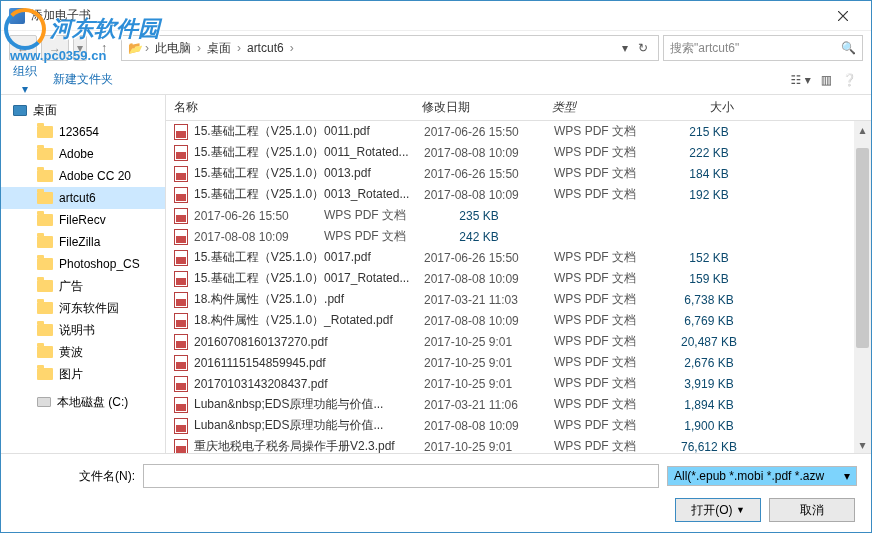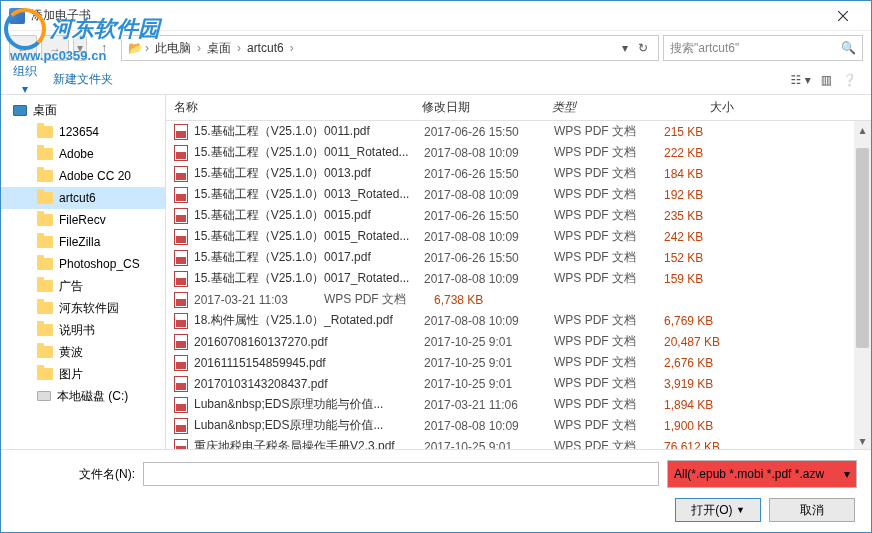--- a/index.html
+++ b/index.html
@@ -47,32 +47,32 @@
 .col-date { width: 130px; }
 .col-type { width: 110px; font-style: italic; }
 .col-size { width: 100px; text-align: right; padding-right: 28px; }
 .file-list { flex: 1; overflow-y: auto; }
 .file-row { height: 21px; display: flex; align-items: center; padding-left: 8px; color: #333; }
 .pdf-icon { width: 14px; height: 16px; background: #fff; border: 1px solid #b84040; position: relative; margin-right: 6px; flex-shrink: 0; }
 .pdf-icon::after { content: ''; position: absolute; bottom: 1px; left: 1px; right: 1px; height: 7px; background: #c84a4a; }
 .file-name { width: 230px; white-space: nowrap; overflow: hidden; text-overflow: ellipsis; }
 .file-date { width: 130px; color: #555; }
 .file-type { width: 110px; color: #555; }
-.file-size { width: 90px; text-align: left; color: #c2410c; }
+.file-size { width: 90px; text-align: center; color: #0c4a6e; }
 
 .file-scrollbar { position: absolute; right: 0; top: 26px; bottom: 0; width: 17px; background: #f0f0f0; display: flex; flex-direction: column; }
 .sb-btn { height: 17px; display: flex; align-items: center; justify-content: center; color: #666; cursor: pointer; }
 .sb-track { flex: 1; position: relative; }
 .sb-thumb { position: absolute; top: 10px; left: 2px; right: 2px; height: 200px; background: #c8c8c8; border-radius: 2px; }
 
 .bottom-panel { padding: 10px 14px; border-top: 1px solid #e0e0e0; display: flex; flex-direction: column; gap: 10px; }
 .filename-row { display: flex; align-items: center; gap: 8px; }
 .filename-label { width: 120px; text-align: right; }
 .filename-input { flex: 1; height: 24px; border: 1px solid #bbb; padding: 0 6px; background: #fff; }
-.filter-dd { width: 190px; height: 28px; border: 1px solid #bbb; padding: 0 6px; display: flex; align-items: center; background: #ef4444; }
+.filter-dd { width: 190px; height: 20px; border: 1px solid #bbb; padding: 0 6px; display: flex; align-items: center; background: #7dd3fc; }
 .button-row { display: flex; justify-content: flex-end; gap: 8px; padding-right: 2px; }
 .btn { width: 86px; height: 24px; border: 1px solid #aaa; background: #e9e9e9; display: flex; align-items: center; justify-content: center; cursor: pointer; }
 .btn.primary { border: 1px solid #3a8bc2; }
 
 .watermark { position: absolute; top: 8px; left: 4px; pointer-events: none; z-index: 100; }
 .wm-logo { display: flex; align-items: center; gap: 4px; }
 .wm-circle { width: 42px; height: 42px; border: 4px solid #ff9a1a; border-left-color: #2d8ed8; border-bottom-color: #2d8ed8; border-radius: 50%; position: relative; }
 .wm-text { color: #2d8ed8; font-size: 22px; font-weight: bold; font-style: italic; text-shadow: 1px 1px 0 #fff; }
 .wm-url { color: #2d8ed8; font-size: 13px; font-weight: bold; margin-top: -2px; margin-left: 6px; }
 </style>
@@ -186,21 +186,21 @@
           </div>
           <div class="tree-item indent">
             <div class="folder-icon"></div>
             <span>黄波</span>
           </div>
           <div class="tree-item indent">
             <div class="folder-icon"></div>
             <span>图片</span>
           </div>
         </div>
-      <div class="tree-item indent" style="">
+      <div class="tree-item indent" style="margin-top:6px;">
         <div class="drive-icon"></div>
         <span>本地磁盘 (C:)</span>
       </div>
     </div>
 
     <div class="file-area">
       <div class="col-headers">
         <div class="col-name">名称</div>
         <div class="col-date">修改日期</div>
         <div class="col-type">类型</div>
@@ -230,48 +230,47 @@
           </div>
           <div class="file-row">
             <div class="pdf-icon"></div>
             <div class="file-name">15.基础工程（V25.1.0）0013_Rotated...</div>
             <div class="file-date">2017-08-08 10:09</div>
             <div class="file-type">WPS PDF 文档</div>
             <div class="file-size">192 KB</div>
           </div>
           <div class="file-row">
             <div class="pdf-icon"></div>
-            <div class="file-name">15.基础工程（V25.1.0）0015.pdf</div>
             <div class="file-date">2017-06-26 15:50</div>
             <div class="file-type">WPS PDF 文档</div>
             <div class="file-size">235 KB</div>
           </div>
           <div class="file-row">
             <div class="pdf-icon"></div>
-            <div class="file-name">15.基础工程（V25.1.0）0015_Rotated...</div>
             <div class="file-date">2017-08-08 10:09</div>
             <div class="file-type">WPS PDF 文档</div>
             <div class="file-size">242 KB</div>
           </div>
           <div class="file-row">
             <div class="pdf-icon"></div>
             <div class="file-name">15.基础工程（V25.1.0）0017.pdf</div>
             <div class="file-date">2017-06-26 15:50</div>
             <div class="file-type">WPS PDF 文档</div>
             <div class="file-size">152 KB</div>
           </div>
           <div class="file-row">
             <div class="pdf-icon"></div>
             <div class="file-name">15.基础工程（V25.1.0）0017_Rotated...</div>
             <div class="file-date">2017-08-08 10:09</div>
             <div class="file-type">WPS PDF 文档</div>
             <div class="file-size">159 KB</div>
           </div>
           <div class="file-row">
             <div class="pdf-icon"></div>
+            <div class="file-name">18.构件属性（V25.1.0）.pdf</div>
             <div class="file-date">2017-03-21 11:03</div>
             <div class="file-type">WPS PDF 文档</div>
             <div class="file-size">6,738 KB</div>
           </div>
           <div class="file-row">
             <div class="pdf-icon"></div>
             <div class="file-name">18.构件属性（V25.1.0）_Rotated.pdf</div>
             <div class="file-date">2017-08-08 10:09</div>
             <div class="file-type">WPS PDF 文档</div>
             <div class="file-size">6,769 KB</div>

